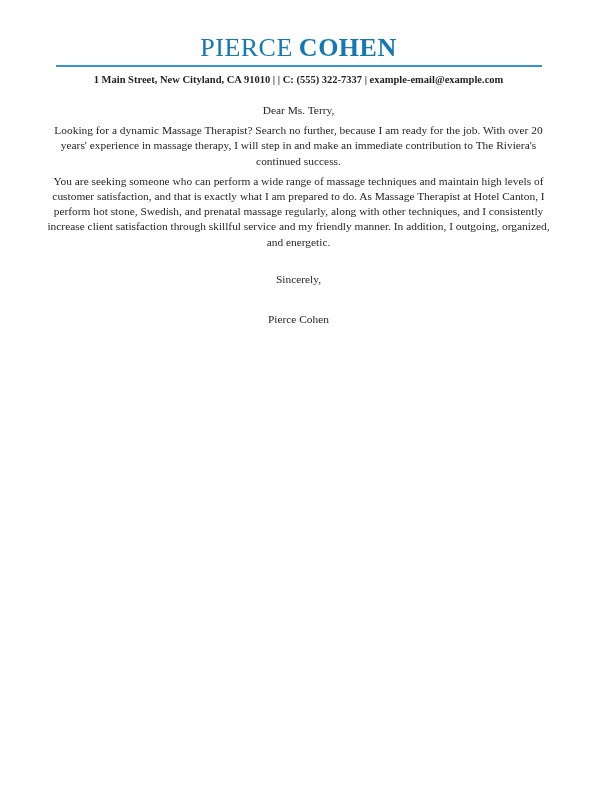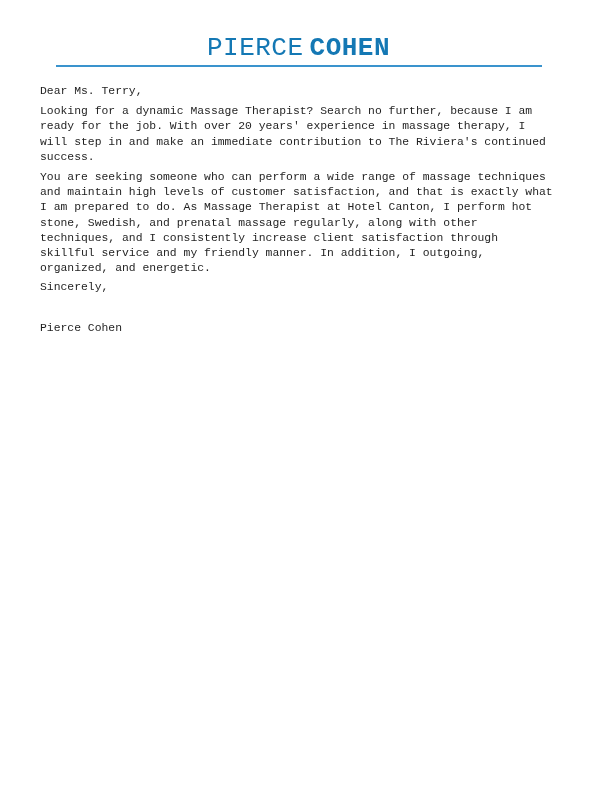--- a/index.html
+++ b/index.html
@@ -5,21 +5,21 @@
   html, body {
     margin: 0;
     padding: 0;
     background: #ffffff;
   }
   .page {
     position: relative;
     width: 597px;
     height: 785px;
     background: #ffffff;
-    font-family: Liberation Mono, monospace;
+    font-family: Liberation Serif, serif;
     color: #1f1f1f;
     overflow: hidden;
     box-sizing: border-box;
   }
   .name-header {
     text-align: center;
     padding-top: 34px;
     font-size: 26px;
     line-height: 28px;
     color: #1478b4;
@@ -42,37 +42,39 @@
     font-weight: 700;
     line-height: 13px;
     color: #1f1f1f;
     white-space: nowrap;
   }
   .letter-body {
     padding: 0 40px;
     font-size: 11.4px;
     line-height: 15.2px;
     color: #1f1f1f;
+    text-align: center;
   }
   .salutation { margin-top: 17px; }
   .para       { margin: 5px 0 0 0; }
-  .closing    { margin-top: 4px; }
+  .closing    { margin-top: 22px; }
   .signature  { margin-top: 25px; }
 </style>
 </head>
 <body>
 
 <div class="page">
 
   <div class="name-header">
     <span class="first-name">PIERCE</span><span class="last-name">COHEN</span>
   </div>
 
   <hr class="divider">
 
+  <div class="contact-line">1 Main Street, New Cityland, CA 91010 | | C: (555) 322-7337 | example-email@example.com</div>
 
   <div class="letter-body">
 
     <div class="salutation">Dear Ms. Terry,</div>
 
     <p class="para">Looking for a dynamic Massage Therapist? Search no further, because I am ready for the job. With over 20 years' experience in massage therapy, I will step in and make an immediate contribution to The Riviera's continued success.</p>
 
     <p class="para">You are seeking someone who can perform a wide range of massage techniques and maintain high levels of customer satisfaction, and that is exactly what I am prepared to do. As Massage Therapist at Hotel Canton, I perform hot stone, Swedish, and prenatal massage regularly, along with other techniques, and I consistently increase client satisfaction through skillful service and my friendly manner. In addition, I outgoing, organized, and energetic.</p>
 
 

